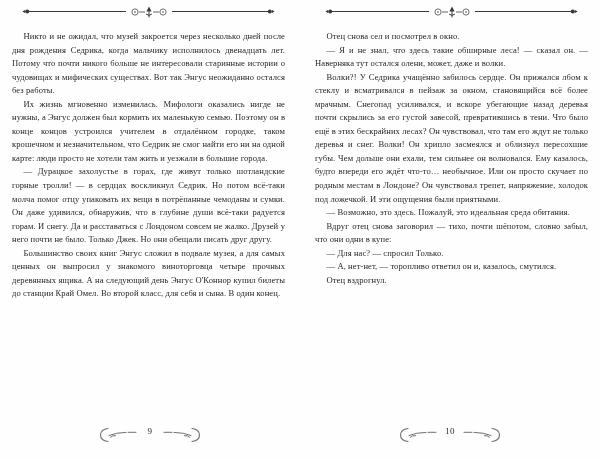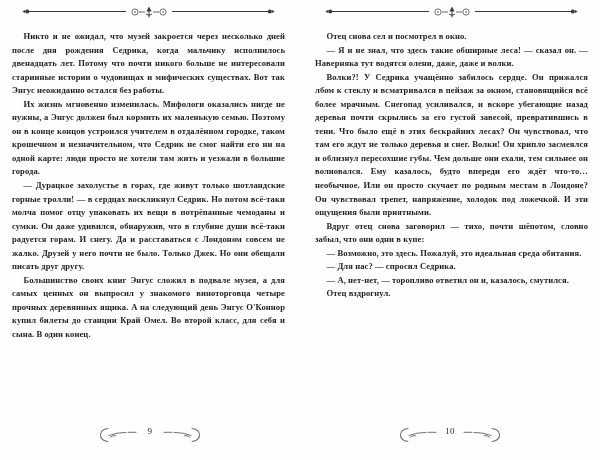--- a/index.html
+++ b/index.html
@@ -67,21 +67,20 @@
   
   .body{
     margin-top:10px;
     font-size:8.55px;
     line-height:13.55px;
     color:#1f1f23;
     text-align:justify;
     text-justify:inter-word;
     hyphens:none;
     letter-spacing:0.01em;
-    font-weight:bold;
   }
   .body p{
     margin:0;
     text-indent:1.35em;
   }
 
   
   .footer{
     position:absolute;
     left:0;right:0;bottom:14px;
@@ -197,25 +196,25 @@
           <path d="M27 7 L33 7" stroke="#55555b" stroke-width="0.9"></path>
           <path d="M23 1.6 L20.4 6.6 L25.6 6.6 Z" fill="#3a3a3e"></path>
           <path d="M23 6.2 L23 12.4" stroke="#3a3a3e" stroke-width="1"></path>
           <path d="M20.1 9.1 Q23 11.6 25.9 9.1" fill="none" stroke="#3a3a3e" stroke-width="1"></path>
         </svg>
       </div>
     </div>
 
     <div class="body">
       <p>Отец снова сел и посмотрел в окно.</p>
-      <p>— Я и не знал, что здесь такие обширные леса! — сказал он. — Наверняка тут водятся олени, даже, даже и волки.</p>
+      <p>— Я и не знал, что здесь такие обширные леса! — сказал он. — Наверняка тут остался олени, может, даже и волки.</p>
       <p>Волки?! У Седрика учащённо забилось сердце. Он прижался лбом к стеклу и всматривался в пейзаж за окном, становящийся всё более мрачным. Снегопад усиливался, и вскоре убегающие назад деревья почти скрылись за его густой завесой, превратившись в тени. Что было ещё в этих бескрайних лесах? Он чувствовал, что там его ждут не только деревья и снег. Волки! Он хрипло засмеялся и облизнул пересохшие губы. Чем дольше они ехали, тем сильнее он волновался. Ему казалось, будто впереди его ждёт что-то… необычное. Или он просто скучает по родным местам в Лондоне? Он чувствовал трепет, напряжение, холодок под ложечкой. И эти ощущения были приятными.</p>
+      <p>— Возможно, это здесь. Пожалуй, это идеальная среда обитания.</p>
       <p>Вдруг отец снова заговорил — тихо, почти шёпотом, словно забыл, что они одни в купе:</p>
-      <p>— Возможно, это здесь. Пожалуй, это идеальная среда обитания.</p>
-      <p>— Для нас? — спросил Седрика.</p>
+      <p>— Для нас? — спросил Только.</p>
       <p>— А, нет-нет, — торопливо ответил он и, казалось, смутился.</p>
       <p>Отец вздрогнул.</p>
     </div>
 
     <div class="footer">
       <div class="wrap">
         <svg width="116" height="22" viewBox="0 0 116 22">
           <path d="M16 4.5 Q8.5 5.5 8.5 11 Q8.5 16.5 16 17.5" fill="none" stroke="#6f6f76" stroke-width="1.1" stroke-linecap="round"></path>
           <path d="M17 11.5 Q24 8.5 34 8.4" fill="none" stroke="#6f6f76" stroke-width="1" stroke-linecap="round"></path>
           <path d="M18.5 13.2 Q20.5 11.1 23.5 11.6" fill="none" stroke="#6f6f76" stroke-width="1" stroke-linecap="round"></path>

